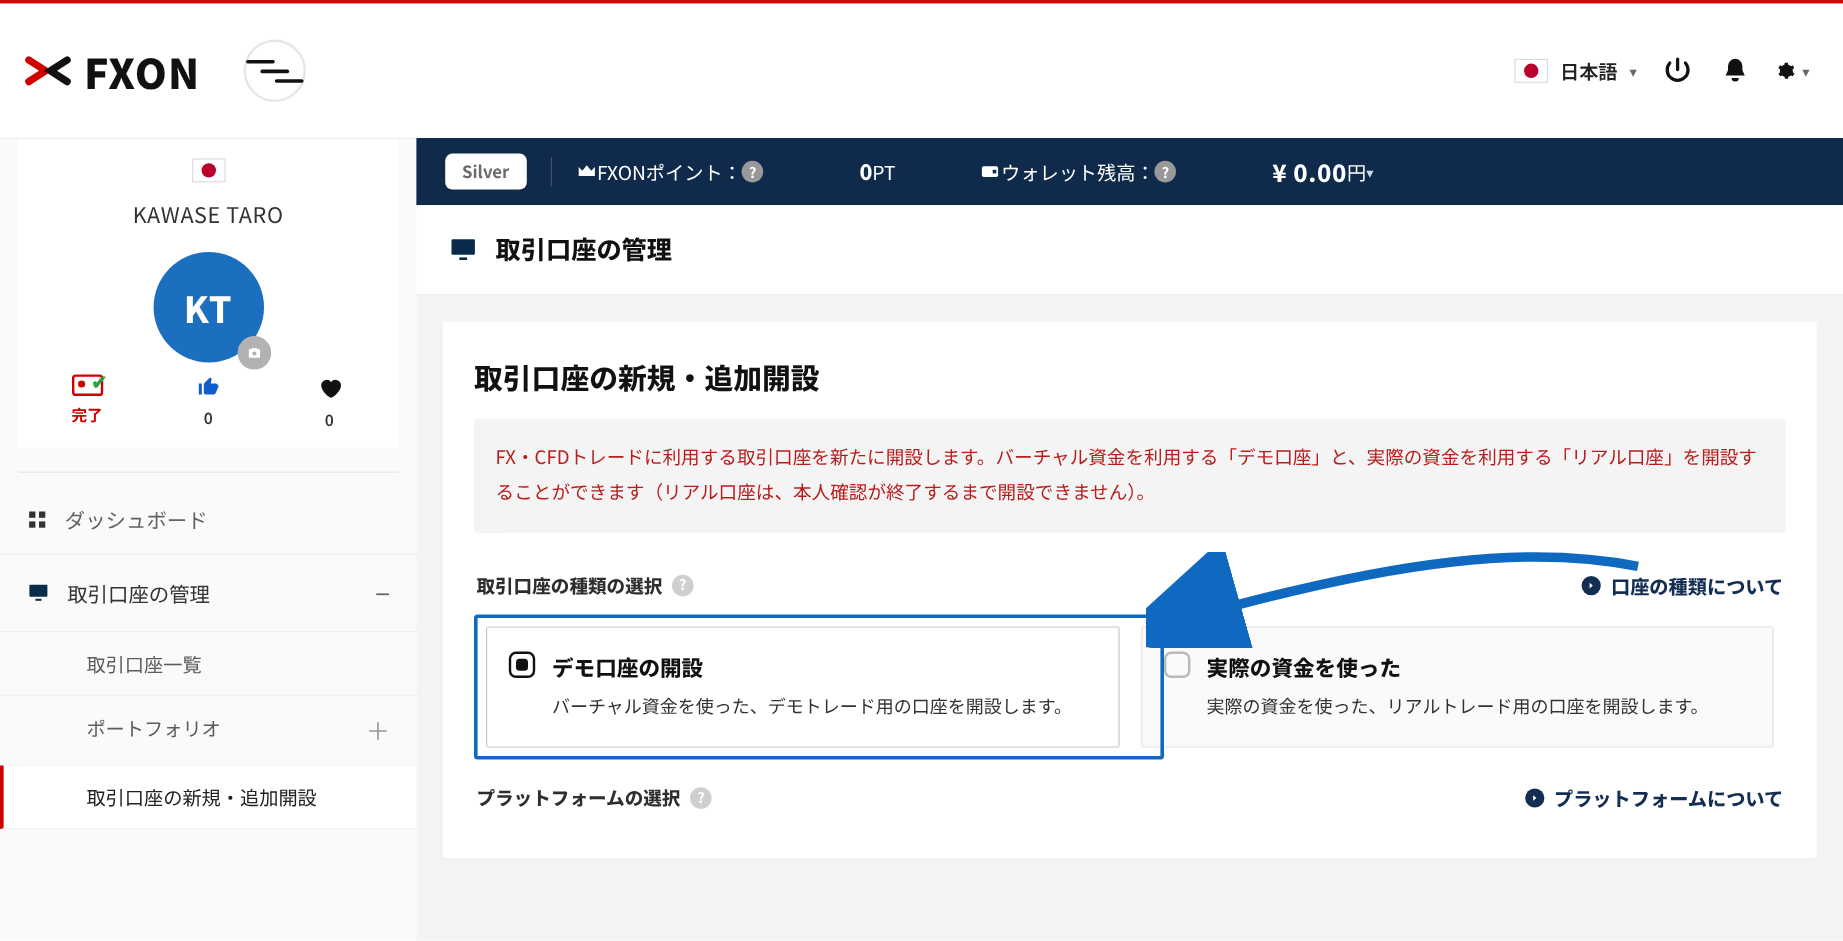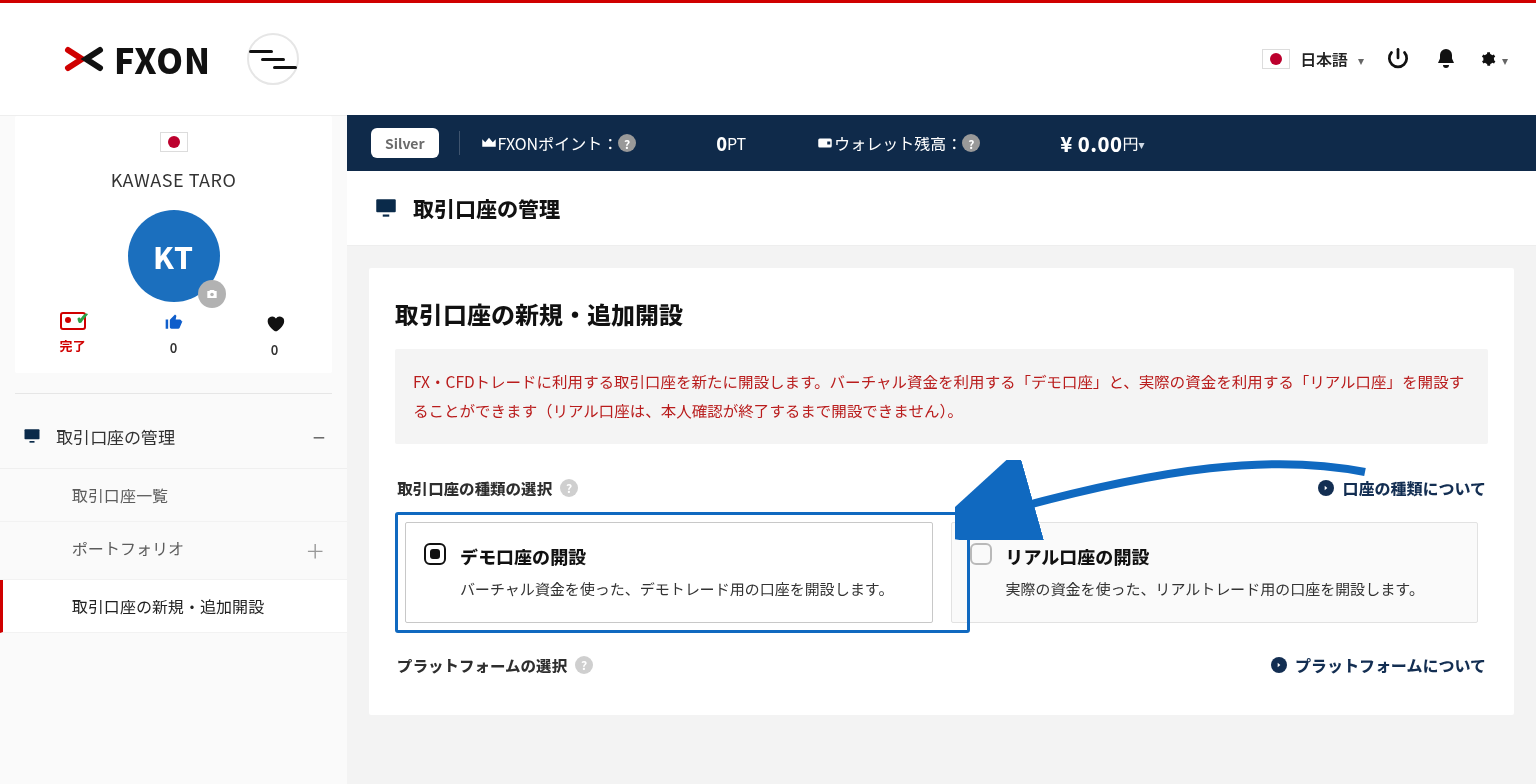--- a/index.html
+++ b/index.html
@@ -15,21 +15,21 @@
     --panel:#f4f4f4;
     --silver-bg:#e5e5e5;
     --silver-txt:#6b6b6b;
     --badge-gray:#b2b2b2;
     --help:#cfcfcf;
   }
   *{box-sizing:border-box;}
   html,body{margin:0;padding:0;font-family:"Hiragino Kaku Gothic ProN","Noto Sans JP","Meiryo",system-ui,-apple-system,Segoe UI,Roboto,Arial,sans-serif;color:var(--ink);background:#fff;}
   .app{width:1536px;height:784px;overflow:hidden;display:flex;flex-direction:column;}
   .top-red{height:3px;background:var(--red);}
-  header.topbar{height:112px;display:flex;align-items:center;justify-content:space-between;padding:0 28px 0 16px;background:#fff;margin-left:44px;}
+  header.topbar{height:112px;display:flex;align-items:center;justify-content:space-between;padding:0 28px 0 16px;background:#fff;}
   .left-head{display:flex;align-items:center;gap:36px;}
   .logo{display:flex;align-items:center;gap:10px;margin-left:4px;}
   .logo-mark{width:40px;height:26px;position:relative;}
   .logo-mark svg{display:block;}
   .logo-text{font-weight:900;font-size:34px;letter-spacing:1px;color:#111;}
   .ham{width:52px;height:52px;border-radius:999px;border:2px solid #e6e6e6;display:flex;align-items:center;justify-content:center;cursor:pointer;}
   .ham span, .ham::before, .ham::after{content:"";display:block;width:24px;height:3px;background:#111;border-radius:2px;}
   .ham::before{transform:translateY(-8px);}
   .ham::after{transform:translateY(8px);}
   .ham span{position:absolute;}
@@ -186,20 +186,31 @@
                 </svg>
             </span>
             <span class="lab muted">0</span>
           </div>
         </div>
       </div>
 
       <div class="divider"></div>
 
       <nav class="menu">
+        <div class="item">
+          <span class="mini-ico">
+            <svg width="18" height="18" viewBox="0 0 24 24" fill="#333">
+                <rect x="3" y="3" width="7" height="7"></rect>
+                <rect x="14" y="3" width="7" height="7"></rect>
+                <rect x="3" y="14" width="7" height="7"></rect>
+                <rect x="14" y="14" width="7" height="7"></rect>
+              </svg>
+          </span>
+          <span>ダッシュボード</span>
+        </div>
         <div class="item active">
           <span class="mini-ico">
             <svg width="20" height="20" viewBox="0 0 24 24" fill="#0a2a4a">
                 <rect x="3" y="4" width="18" height="12" rx="1"></rect>
                 <rect x="9" y="18" width="6" height="2"></rect>
               </svg>
           </span>
           <span>取引口座の管理</span>
           <span class="spacer"></span>
           <span class="minus">−</span>
@@ -302,21 +313,21 @@
                     <span class="dot"></span>
                   </span>
                 <div>
                   <div class="title">デモ口座の開設</div>
                   <div class="desc">バーチャル資金を使った、デモトレード用の口座を開設します。</div>
                 </div>
               </label>
               <label class="choice">
                 <span class="radio off"></span>
                 <div>
-                  <div class="title">リアル口座の開設</div>
+                  <div class="title">実際の資金を使った</div>
                   <div class="desc">実際の資金を使った、リアルトレード用の口座を開設します。</div>
                 </div>
               </label>
             </div>
           </div>
 
           <div class="sec-head" style="margin-top:10px;">
             <div class="left">
               <span>プラットフォームの選択</span>
               <span class="q">?</span>

